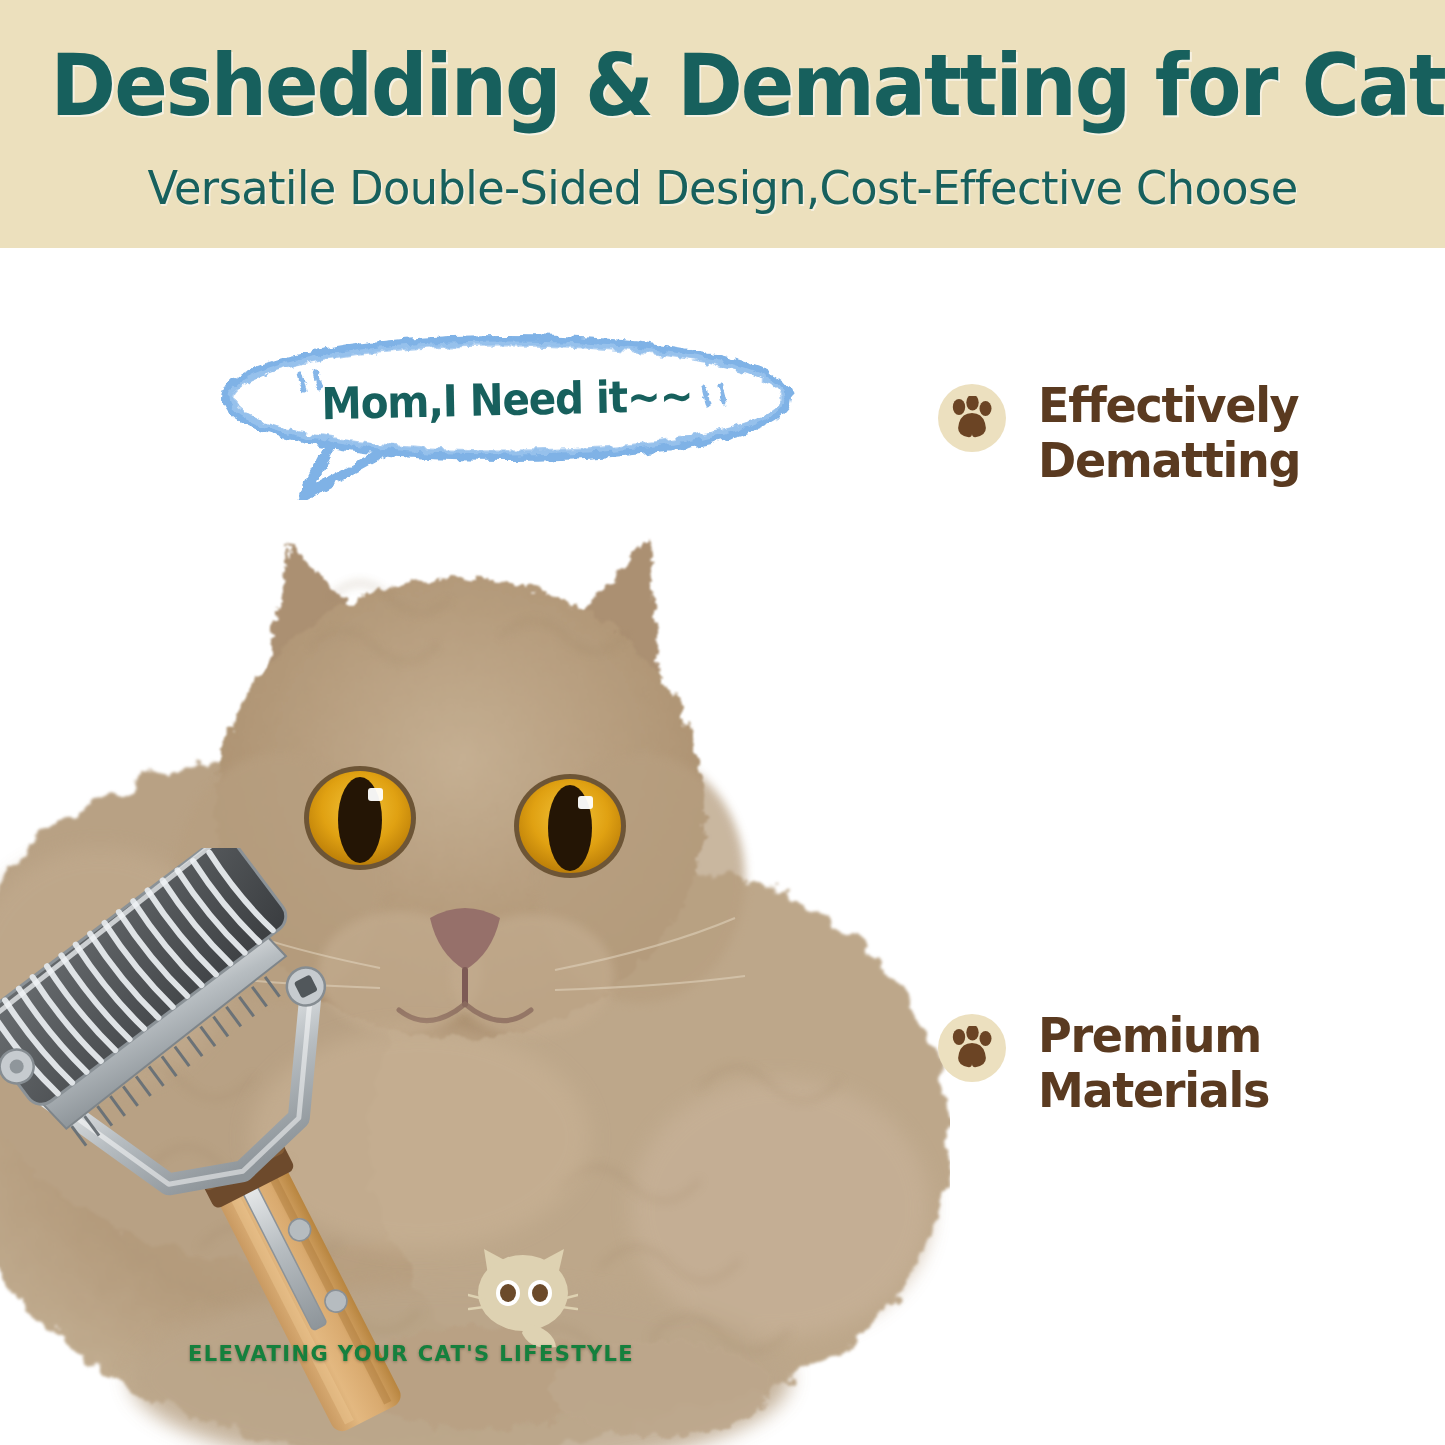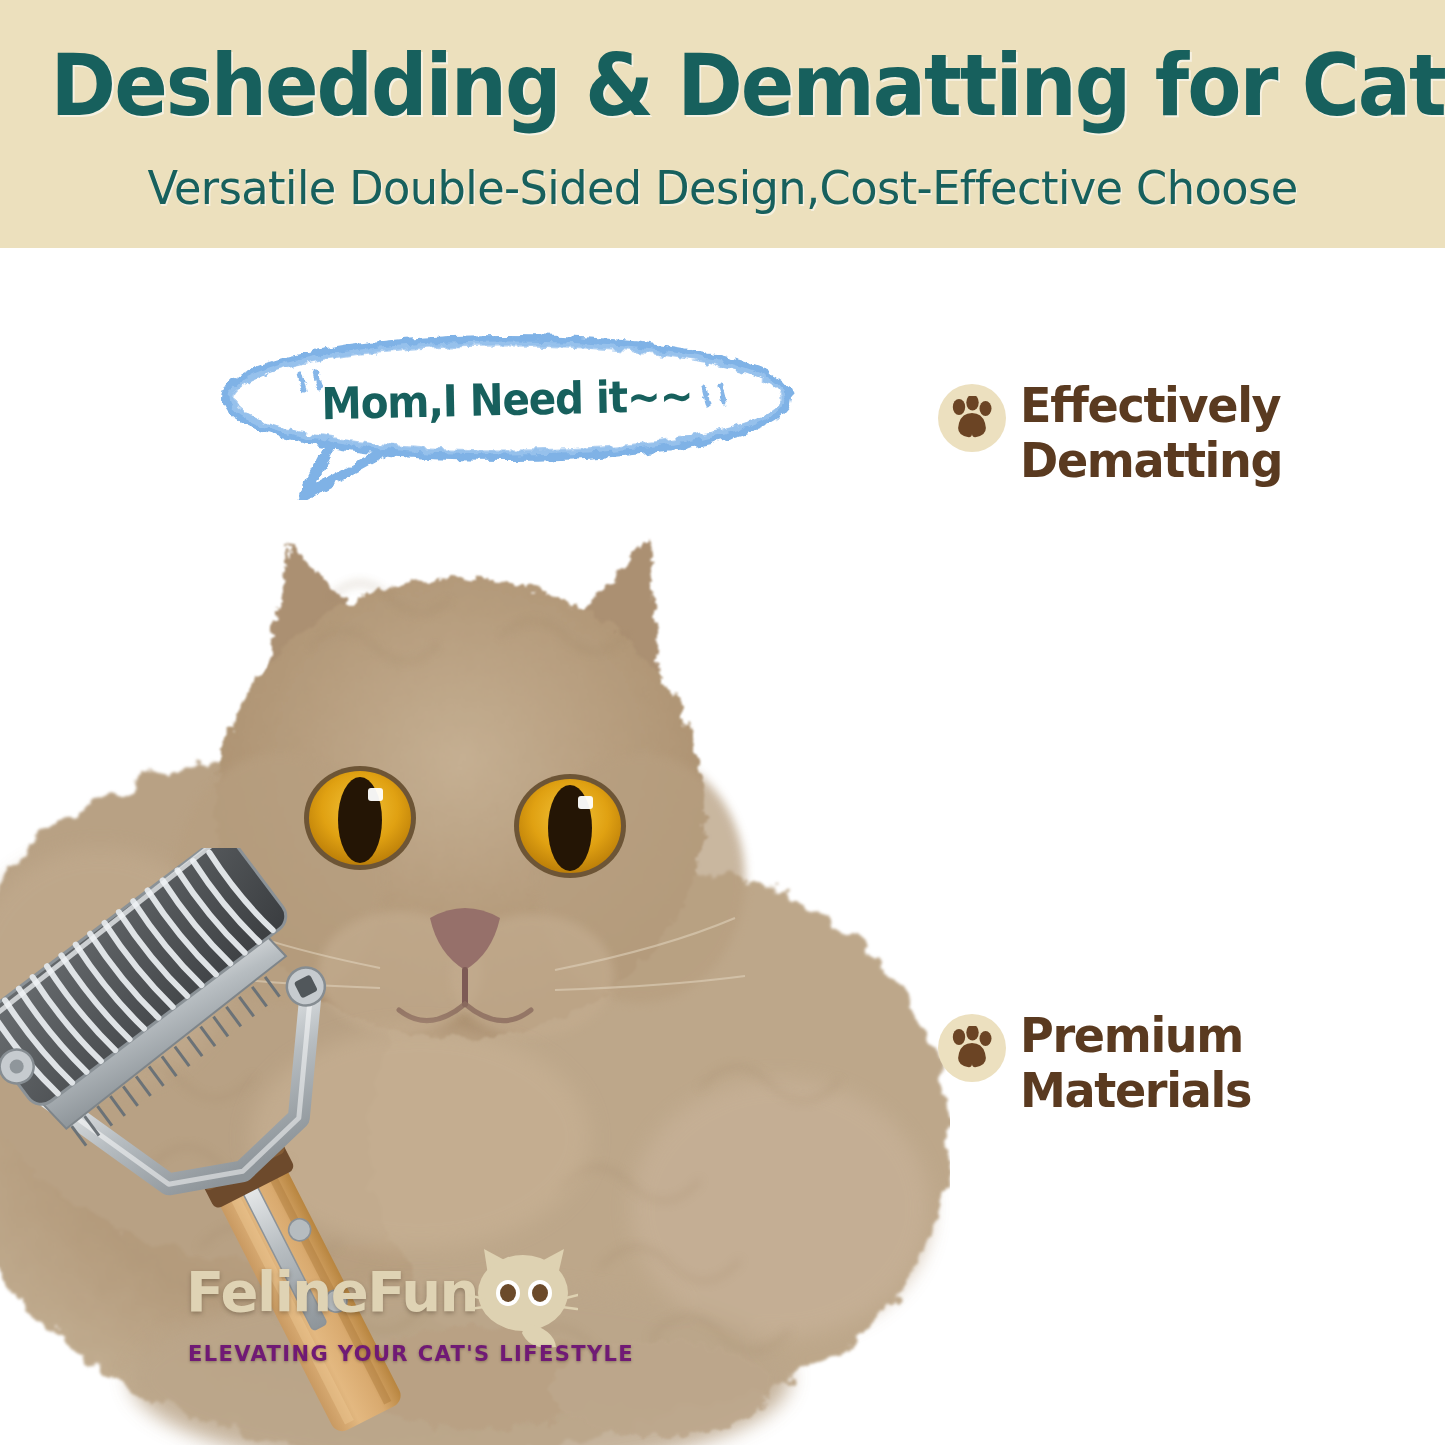--- a/index.html
+++ b/index.html
@@ -70,28 +70,28 @@
     font-weight: 700; font-size: 56px; line-height: 62px;
     color: #dfd3b4; letter-spacing: -1.5px;
     text-shadow: 0 2px 4px rgba(60,45,30,0.35);
     white-space: nowrap;
   }
   .logo-mascot { position: absolute; left: 282px; top: -12px; width: 110px; height: 112px; }
   .logo-tagline {
     position: absolute; left: 2px; top: 88px; width: 310px; text-align: center;
     font-family: "DejaVu Sans", sans-serif;
     font-weight: 700; font-size: 21px; line-height: 26px;
-    color: #701a75; letter-spacing: 1.4px;
+    color: #15803d; letter-spacing: 1.4px;
     text-shadow: 0 1px 3px rgba(60,45,30,0.4);
     white-space: nowrap;
   }
 
   
   .features { position: absolute; left: 938px; top: 130px; width: 500px; height: 1020px; }
-  .feature-row { position: absolute; left: 0; width: 500px; display: flex; align-items: flex-start; gap: 14px; }
+  .feature-row { position: absolute; left: 0; width: 500px; display: flex; align-items: flex-start; gap: 32px; }
   .paw-badge {
     flex: 0 0 auto; width: 68px; height: 68px; border-radius: 50%;
     background: #ece0bf; position: relative; margin-top: 6px;
   }
   .paw-badge svg { position: absolute; left: 13px; top: 12px; }
   .feature-text {
     font-family: "DejaVu Sans", sans-serif;
     font-weight: 700; font-size: 48px; line-height: 55px;
     color: #5a3a20; letter-spacing: -1.4px;
     transform: scaleX(0.96); transform-origin: 0 50%;
@@ -320,21 +320,20 @@
             <circle cx="78" cy="126" r="17" fill="#c6cbcf" stroke="#868d92" stroke-width="2.5"></circle>
             <circle cx="78" cy="126" r="7" fill="#8f969b"></circle>
             <circle cx="372" cy="186" r="19" fill="#c6cbcf" stroke="#868d92" stroke-width="2.5"></circle>
             <rect x="363" y="177" width="18" height="18" rx="3" fill="#51575b"></rect>
           </g>
         </g>
       </svg>
     </div>
 
     <div class="logo-block">
-      <div class="logo-word">FelineFun</div>
       <div class="logo-mascot">
         <svg width="110" height="112" viewBox="0 0 110 112" xmlns="http://www.w3.org/2000/svg">
           <g fill="#ded2b2">
             <path d="M20 34 L 16 8 L 42 22 Z"></path>
             <path d="M90 34 L 96 8 L 70 22 Z"></path>
             <ellipse cx="55" cy="52" rx="45" ry="38"></ellipse>
             <path d="M58 82 q28 6 30 24 q-26 4 -34 -14 Z"></path>
           </g>
           <g>
             <ellipse cx="40" cy="52" rx="12" ry="13" fill="#ffffff"></ellipse>

